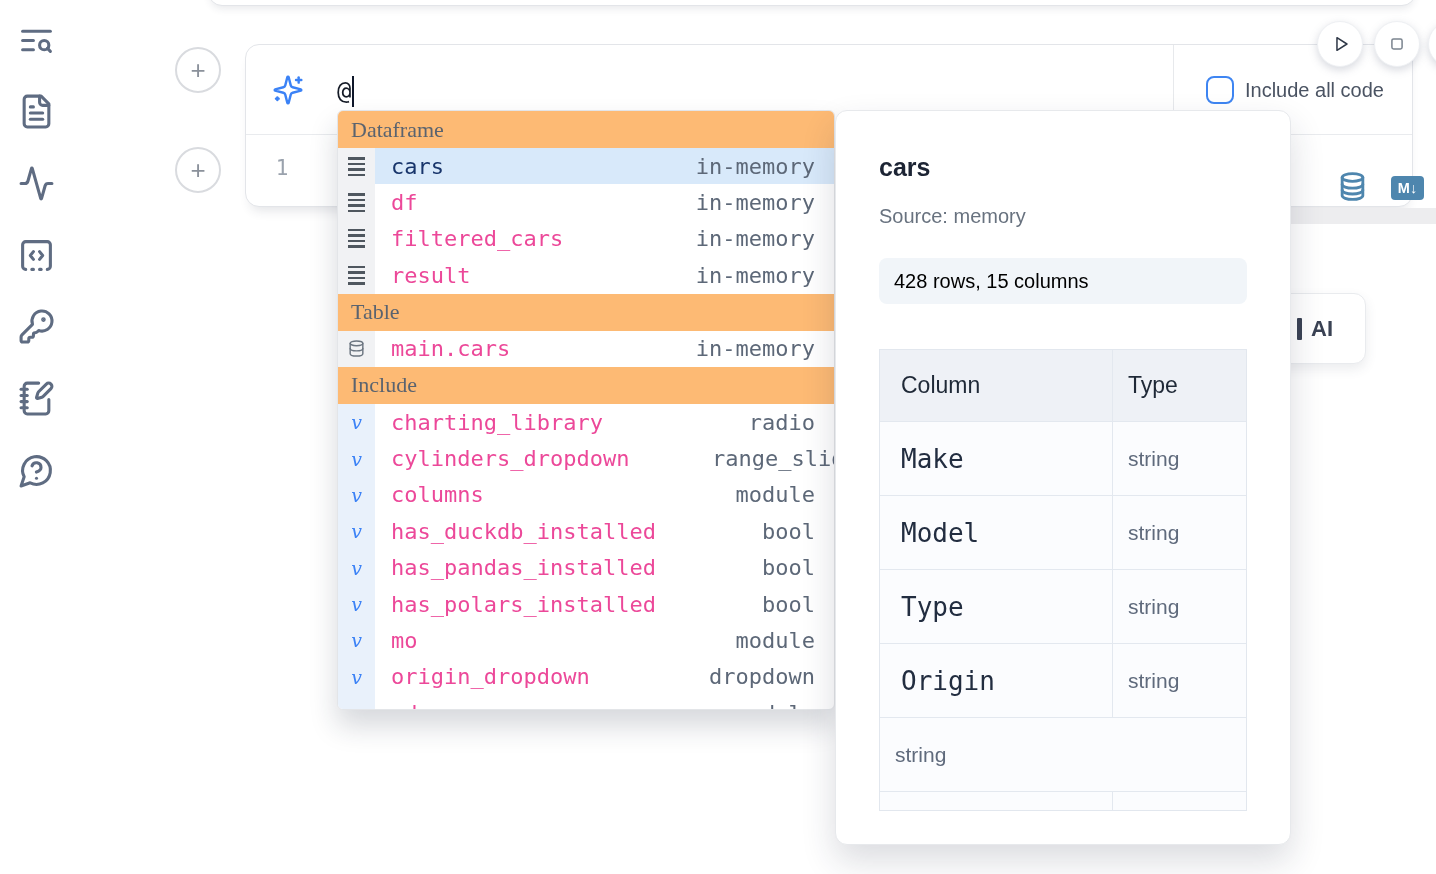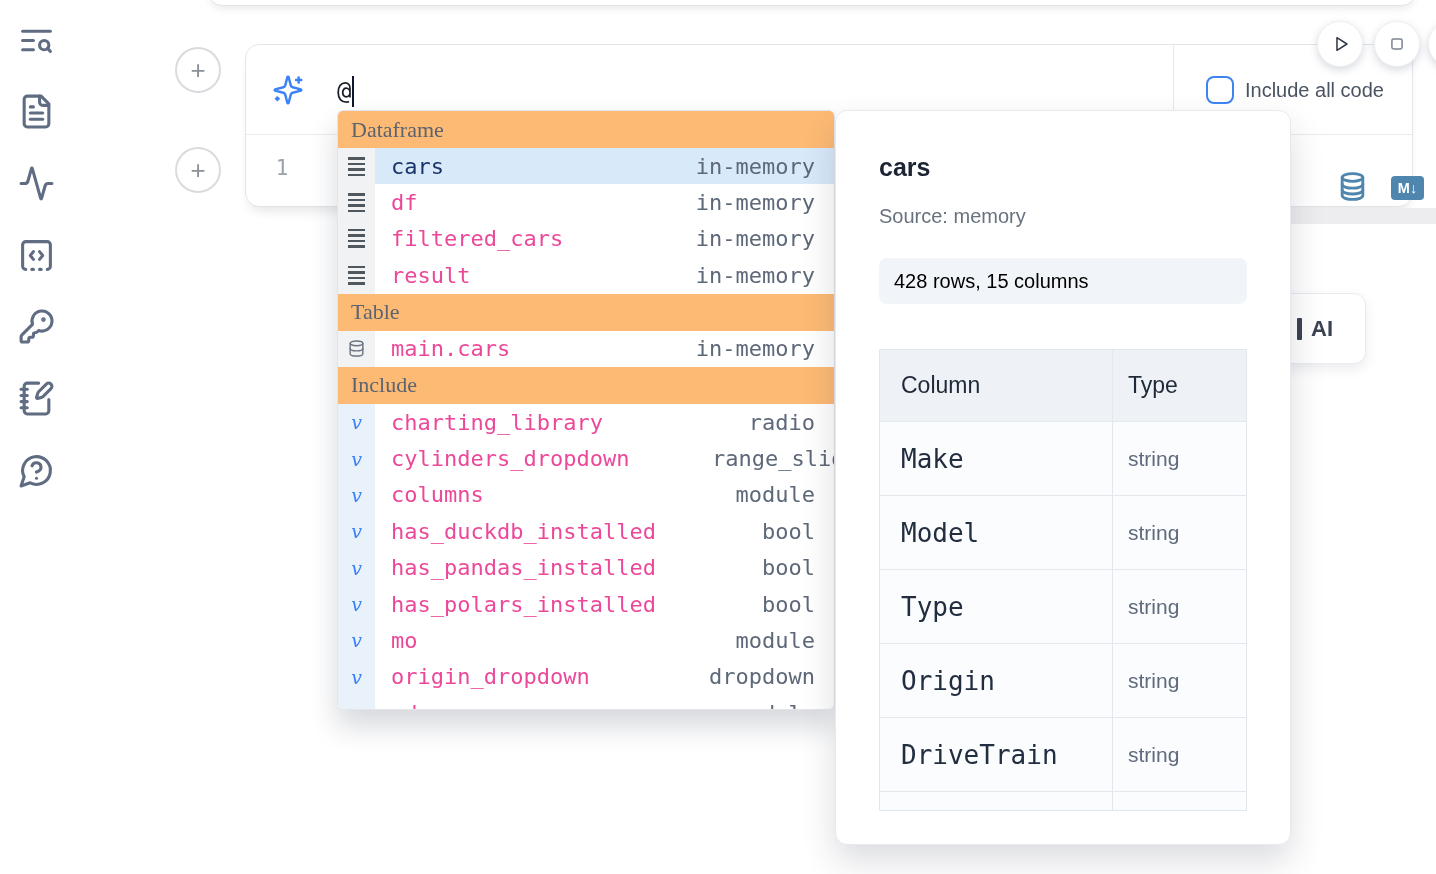--- a/index.html
+++ b/index.html
@@ -397,23 +397,20 @@
           </div>
           <div class="pv-trow">
             <div class="pv-c1">
               <span class="pv-colname">Origin</span>
             </div>
             <div class="pv-c2">
               <span class="pv-coltype">string</span>
             </div>
           </div>
           <div class="pv-trow">
-            <div class="pv-c1">
-              <span class="pv-colname">DriveTrain</span>
-            </div>
             <div class="pv-c2">
               <span class="pv-coltype">string</span>
             </div>
           </div>
         </div>
       <div class="pv-trow">
         <div class="pv-c1"></div>
           <div class="pv-c2"></div>
       </div>
     </div>

